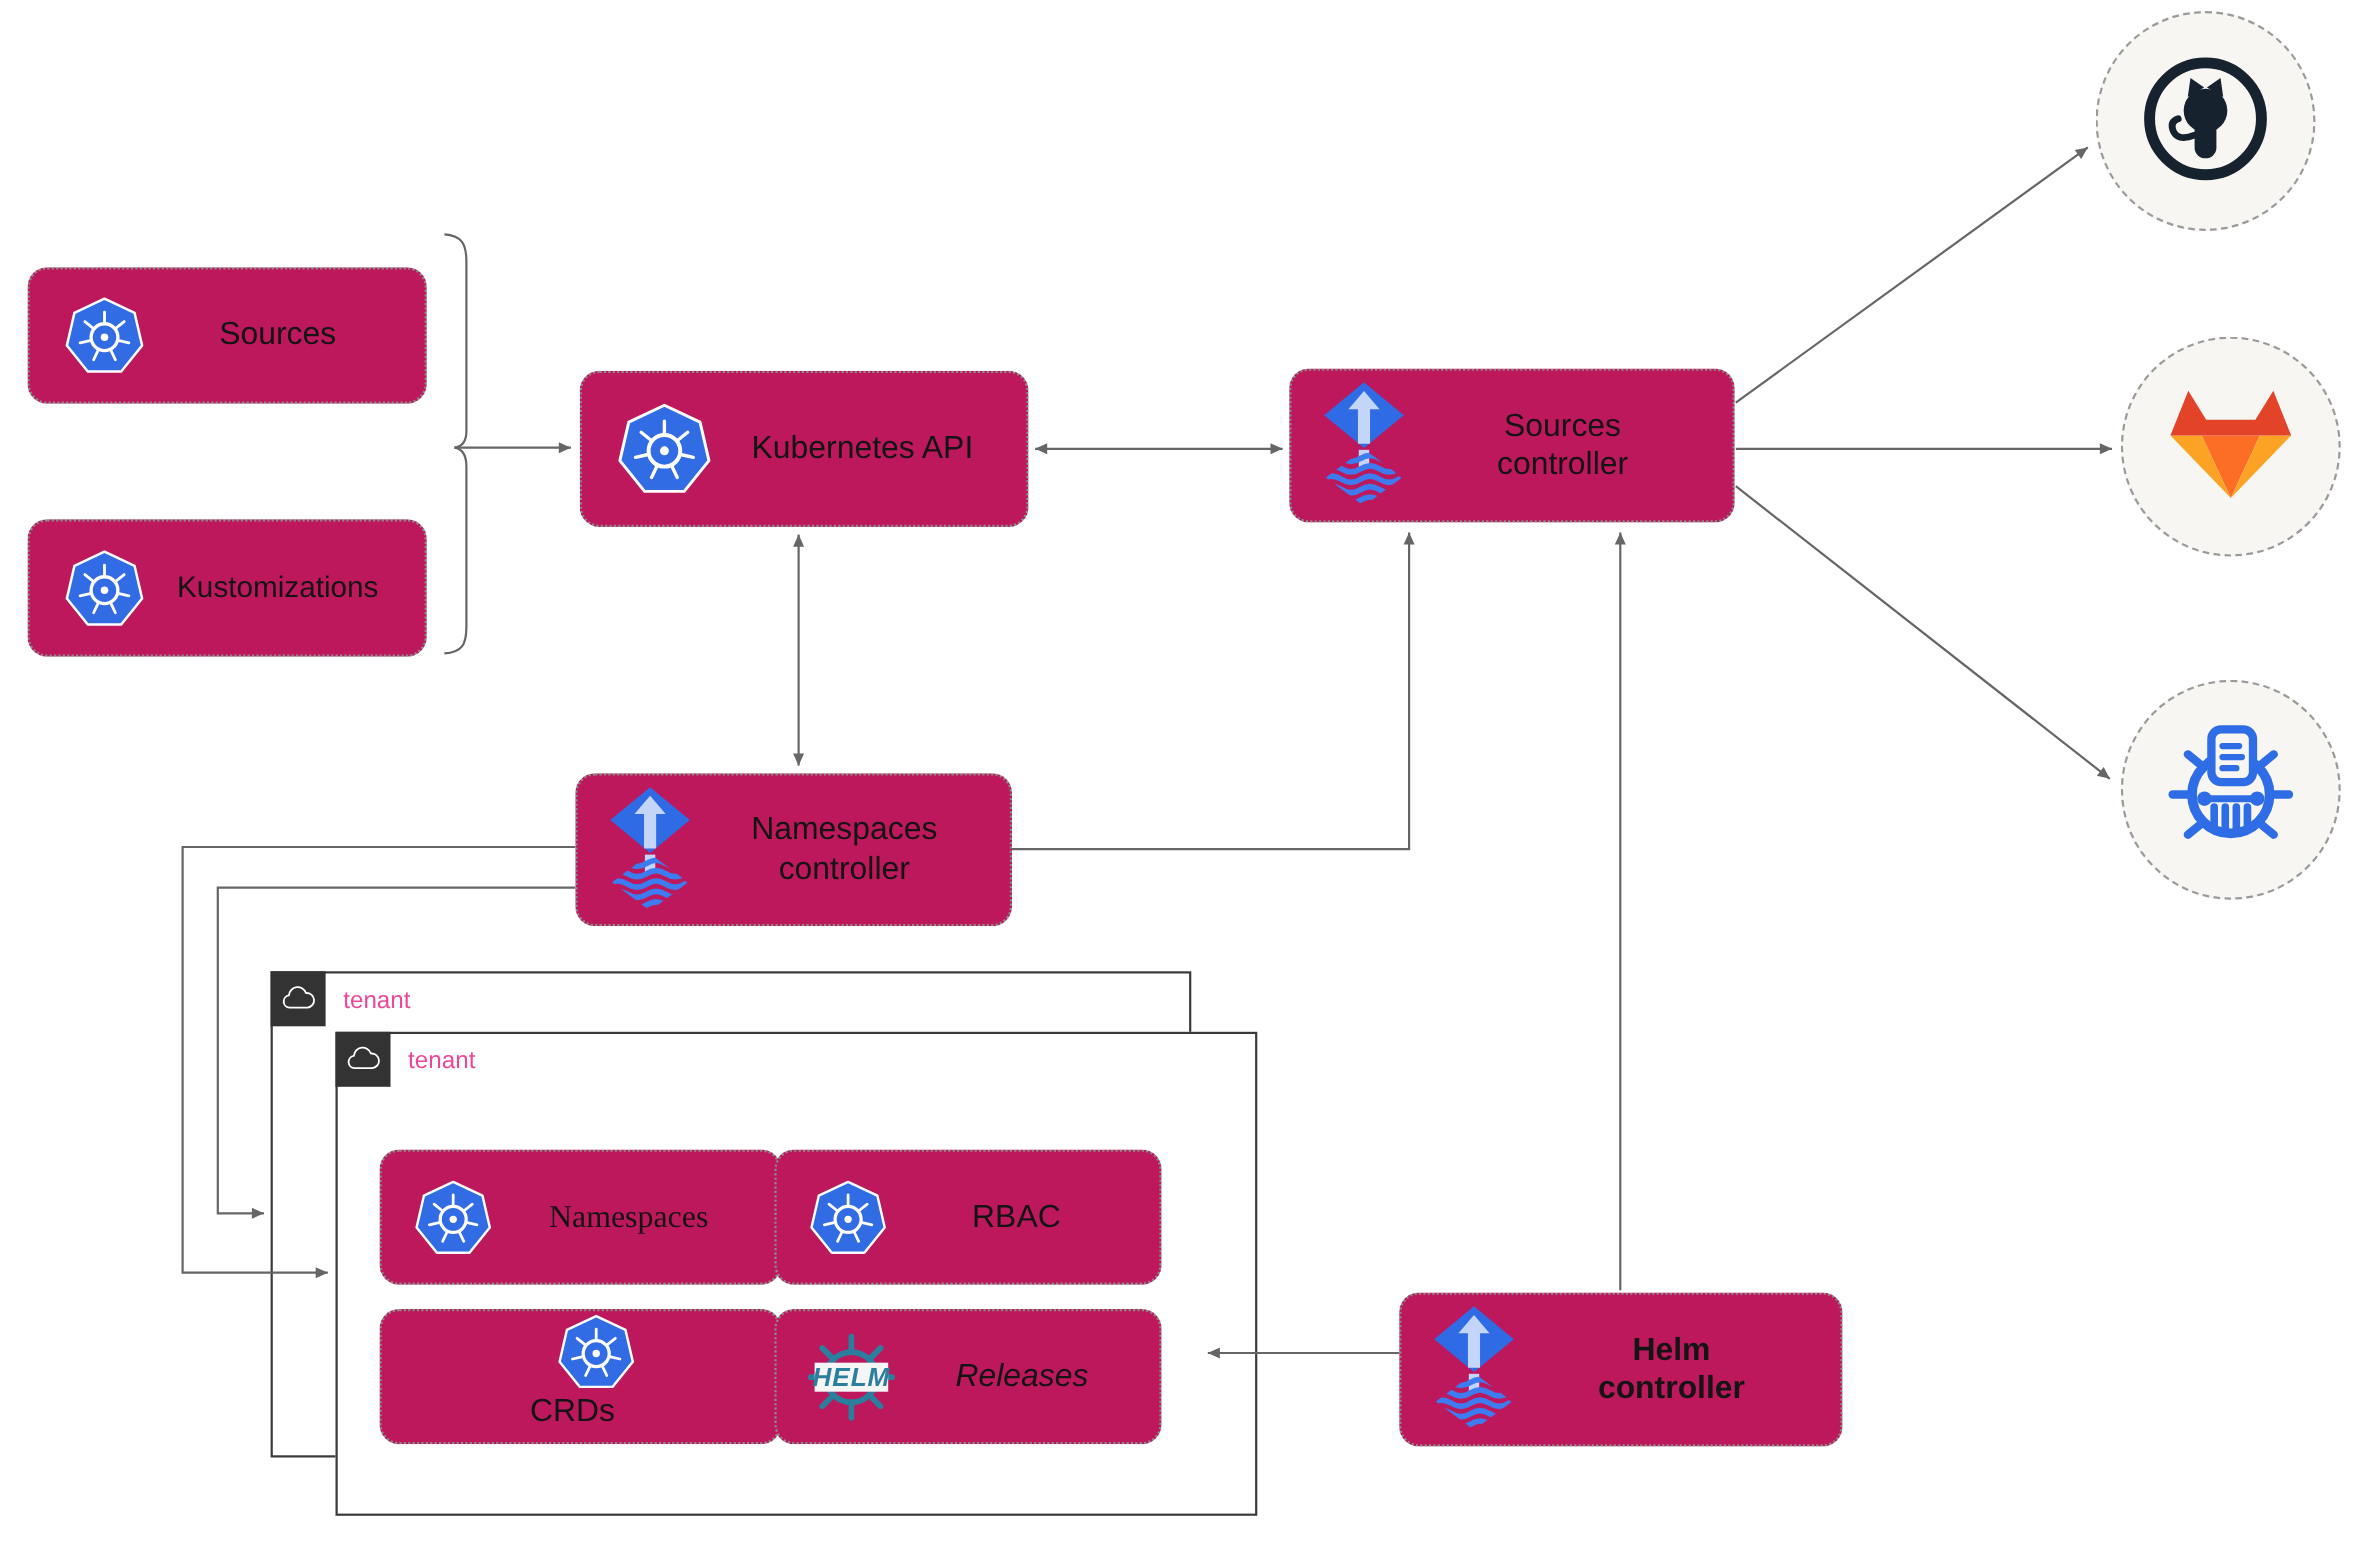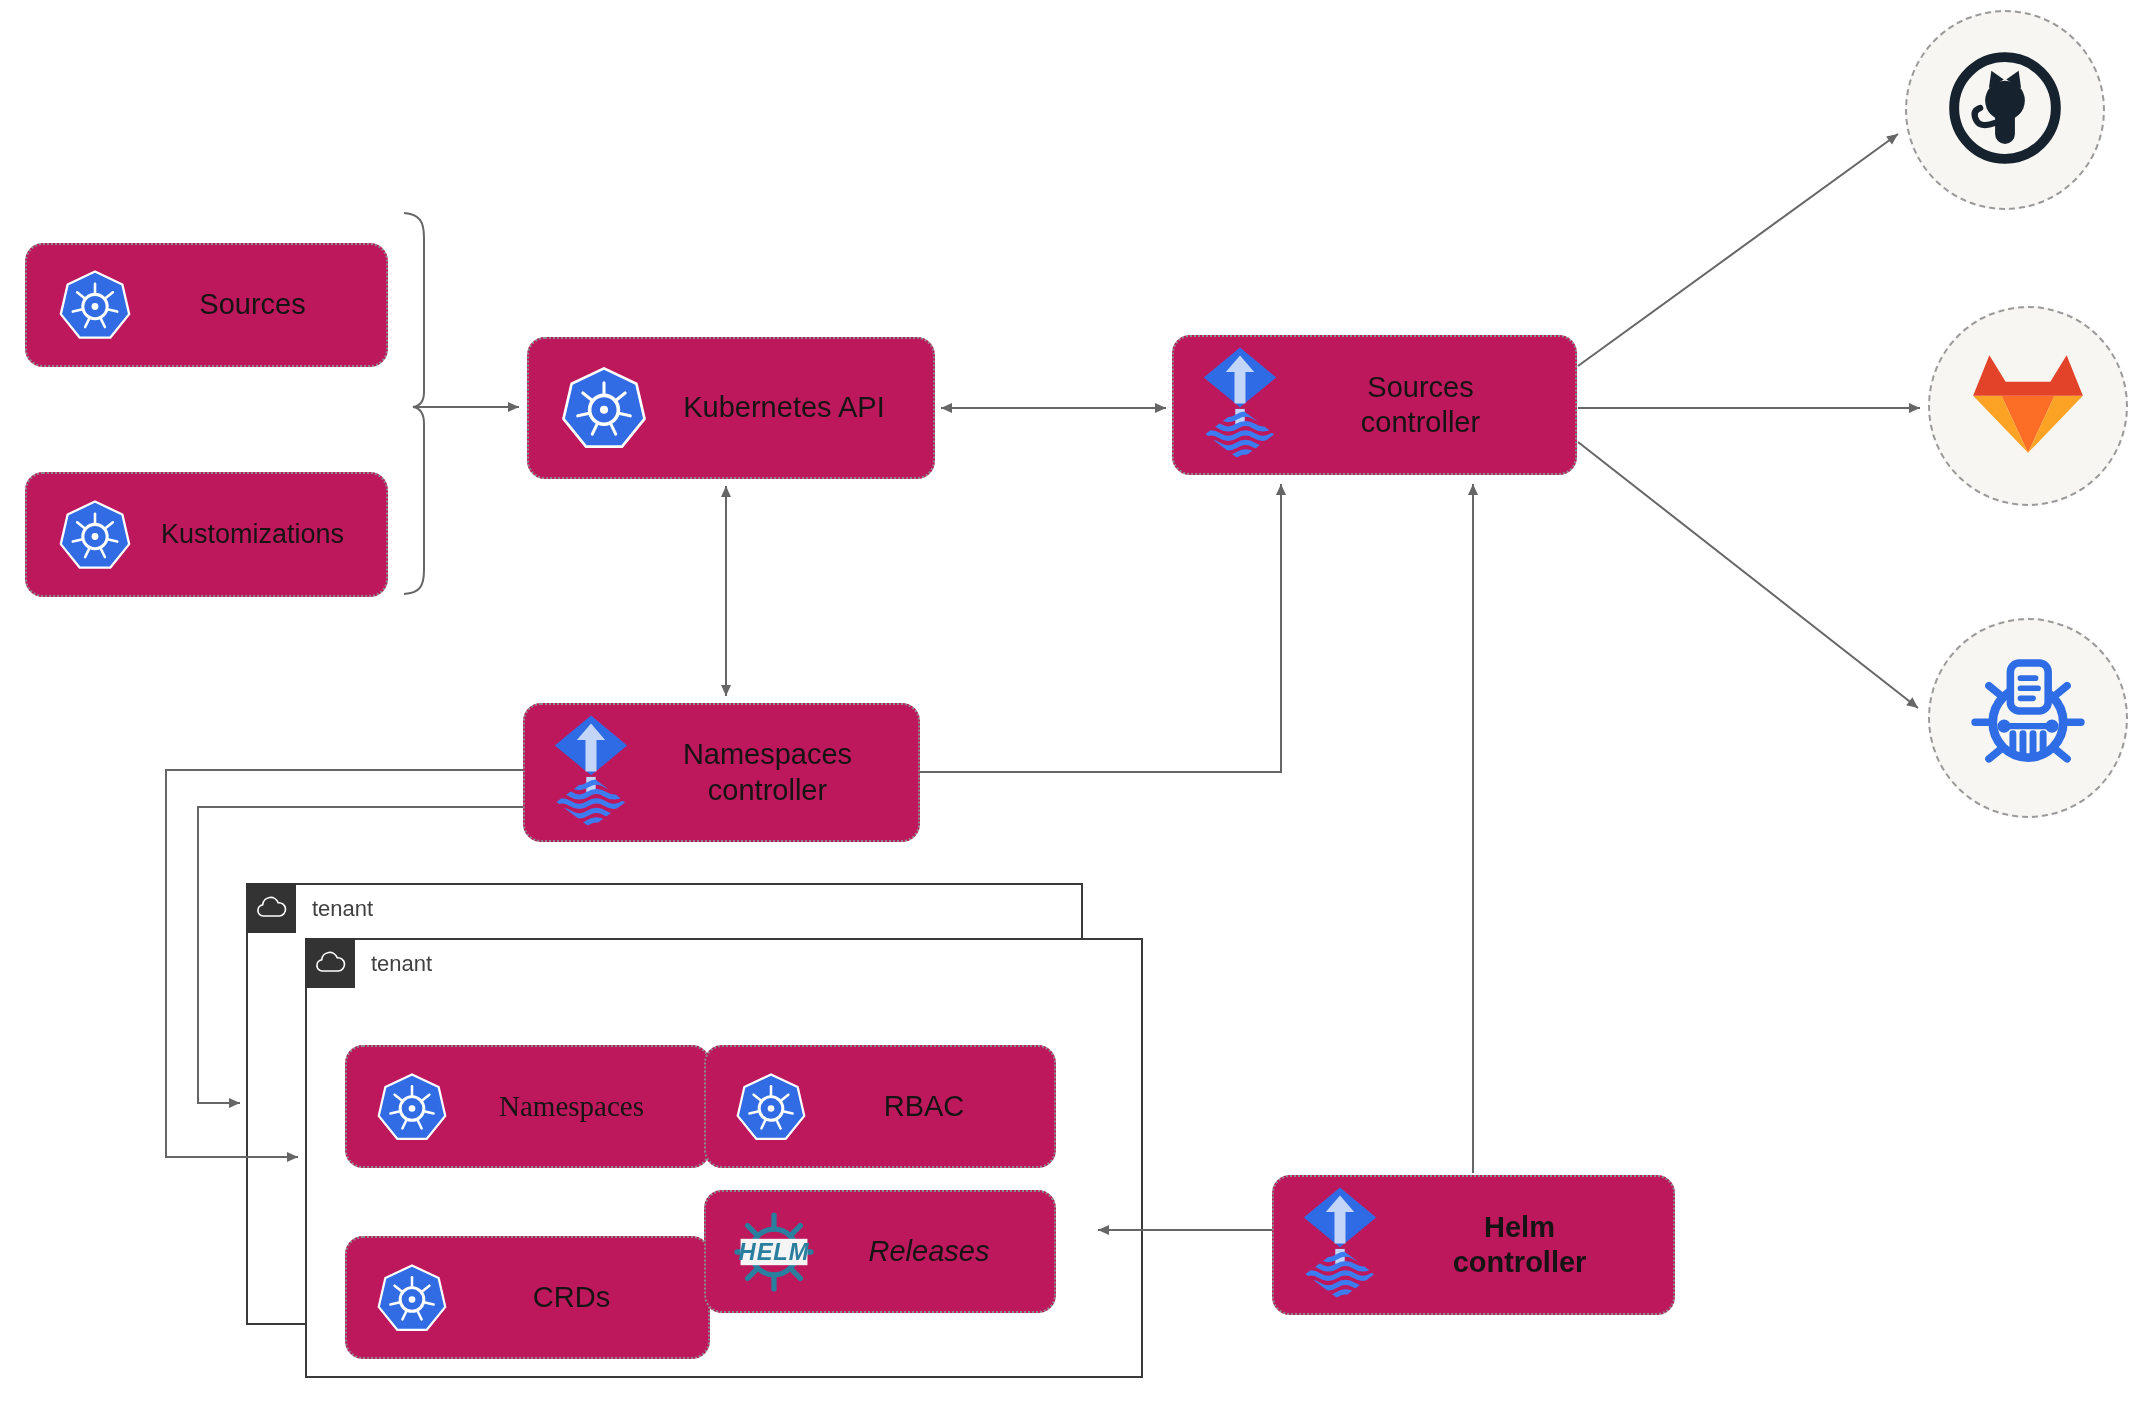--- a/index.html
+++ b/index.html
@@ -15,21 +15,21 @@
   .node .nlabel{flex:1;text-align:center;color:#141414;font-size:29px;line-height:1.22;
                 padding-right:14px;}
   .node .nlabel .wrap{display:inline-block;}
   .node--controller .nlabel .wrap{max-width:210px;}
 
   .tenant{position:absolute;box-sizing:border-box;background:#ffffff;border:2px solid #3A3A3A;}
   .tenant--outer{z-index:1;}
   .tenant--inner{z-index:2;}
   .tenant .badge{position:absolute;left:-2px;top:-2px;width:50px;height:50px;background:#333333;
                  display:flex;align-items:center;justify-content:center;}
-  .tenant .tlabel{position:absolute;left:64px;top:11px;font-size:22px;color:#404040;}
+  .tenant .tlabel{position:absolute;left:64px;top:11px;font-size:22px;color:#ec4899;}
 
   .provider{position:absolute;width:200px;height:200px;border-radius:50%;
             background:#F7F6F2;border:2px dashed #9A9A9A;box-sizing:border-box;
             display:flex;align-items:center;justify-content:center;z-index:2;}
 </style>
 </head>
 <body>
 
 <div class="canvas">
 
@@ -202,21 +202,21 @@
 
   <div class="node" style="left:704px;top:1045px;width:352px;height:123px;">
     <span class="nicon" style="margin-left:28px;">
       <svg width="74" height="74" viewBox="0 0 100 100">
           <use href="#sym-k8s"></use>
         </svg>
     </span>
     <span class="nlabel"><span class="wrap">RBAC</span></span>
   </div>
 
-  <div class="node" style="left:345px;top:1236px;width:365px;height:123px;">
+  <div class="node" style="left:345px;top:1190px;width:365px;height:123px;flex-direction:column;">
     <span class="nicon" style="margin-left:28px;">
       <svg width="74" height="74" viewBox="0 0 100 100">
           <use href="#sym-k8s"></use>
         </svg>
     </span>
     <span class="nlabel"><span class="wrap">CRDs</span></span>
   </div>
 
   <div class="node" style="left:704px;top:1190px;width:352px;height:123px;font-style:italic;">
     <span class="nicon" style="margin-left:24px;">

